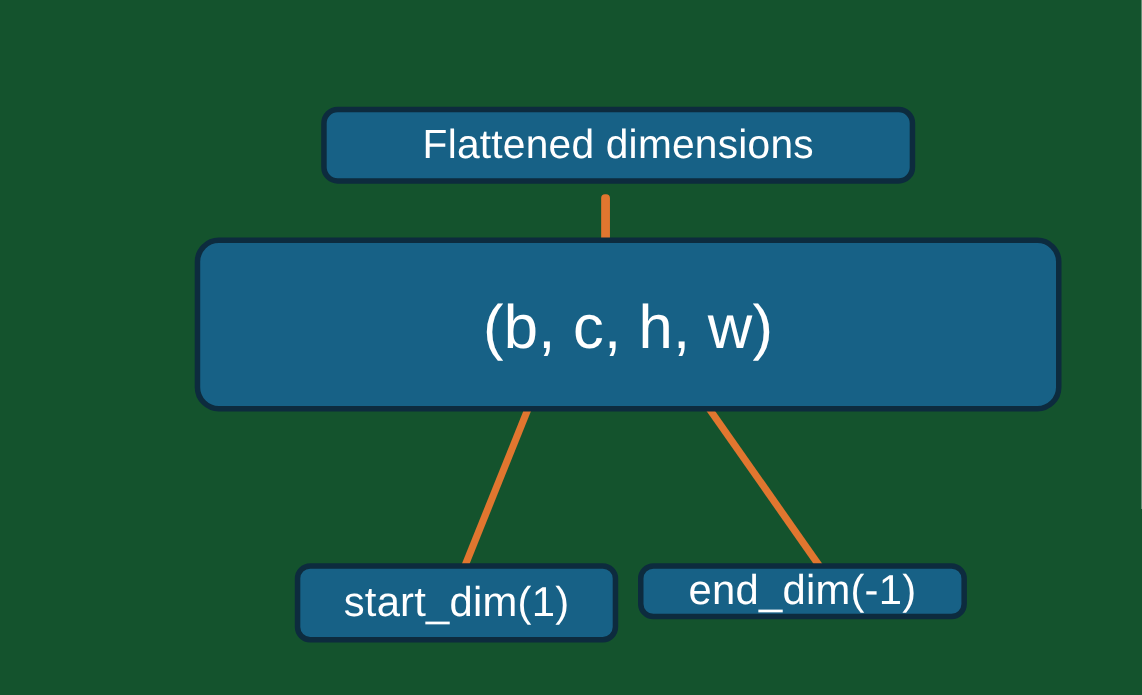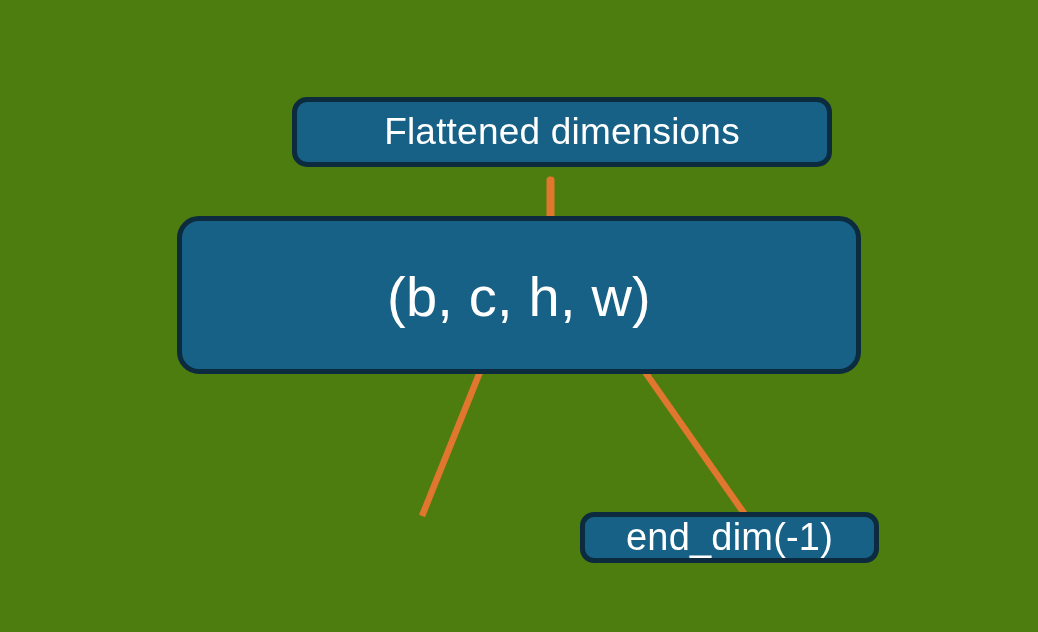--- a/index.html
+++ b/index.html
@@ -7,21 +7,21 @@
     padding: 0;
     background: #ffffff;
   }
   body {
     font-family: "Liberation Sans", sans-serif;
   }
   #canvas {
     position: relative;
     width: 1038px;
     height: 632px;
-    background: #4d7c0f;
+    background: #14532d;
     overflow: hidden;
   }
   .node-box {
     position: absolute;
     box-sizing: border-box;
     background: #176186;
     border: 5px solid #0d2b3e;
     border-radius: 16px;
     display: flex;
     align-items: center;
@@ -35,21 +35,21 @@
     left: 292px;
     top: 97px;
     width: 540px;
     height: 70px;
     font-size: 37px;
     border-radius: 15px;
   }
   #box-shape {
     left: 177px;
     top: 216px;
-    width: 684px;
+    width: 788px;
     height: 158px;
     border-radius: 22px;
   }
   #shape-label {
     position: absolute;
     left: 0;
     right: 0;
     top: 50%;
     transform: translateY(-46%);
     text-align: center;
@@ -115,18 +115,21 @@
   </svg>
 
   <div class="node-box" id="box-flattened">
     <span>Flattened dimensions</span>
   </div>
 
   <div class="node-box" id="box-shape">
     <span id="shape-label">(b, c, h, w)</span>
   </div>
 
+  <div class="node-box" id="box-start-dim">
+    <span>start_dim(1)</span>
+  </div>
 
   <div class="node-box" id="box-end-dim">
     <span>end_dim(-1)</span>
   </div>
 
 </div>
 
 </body></html>

